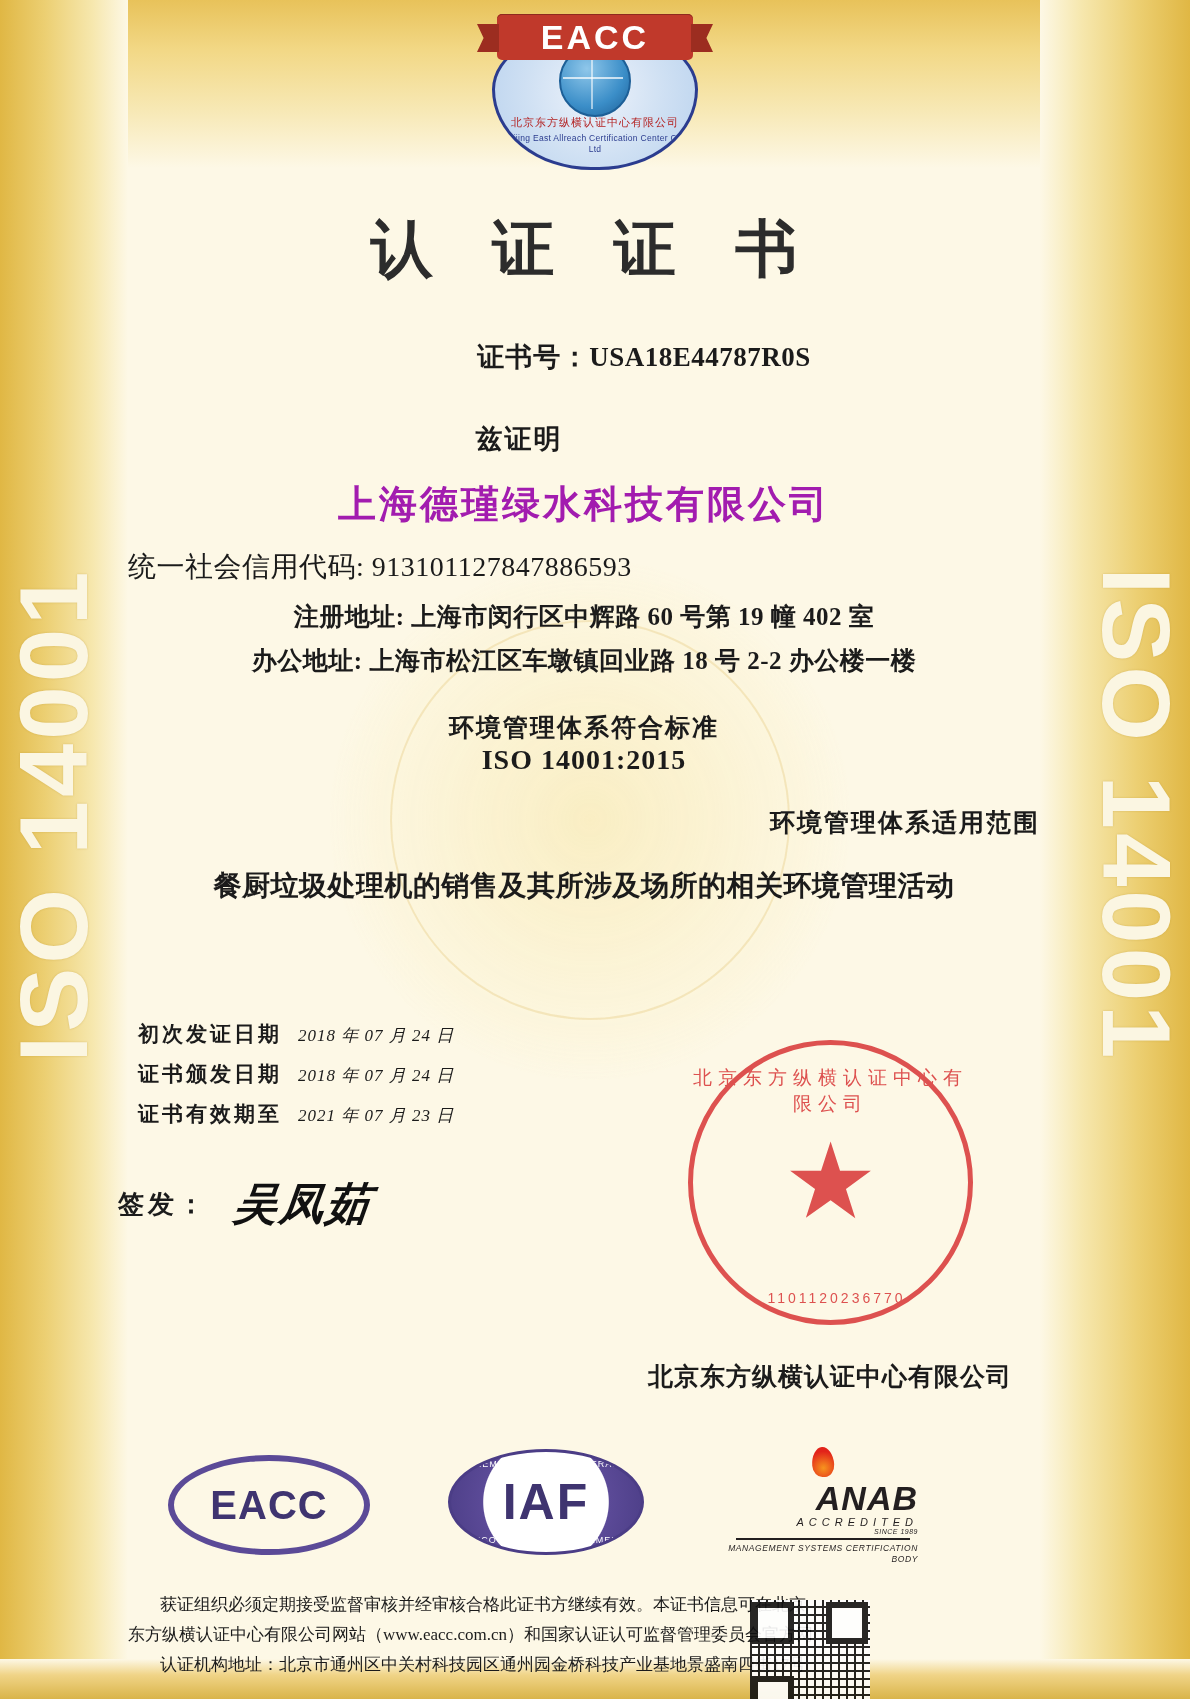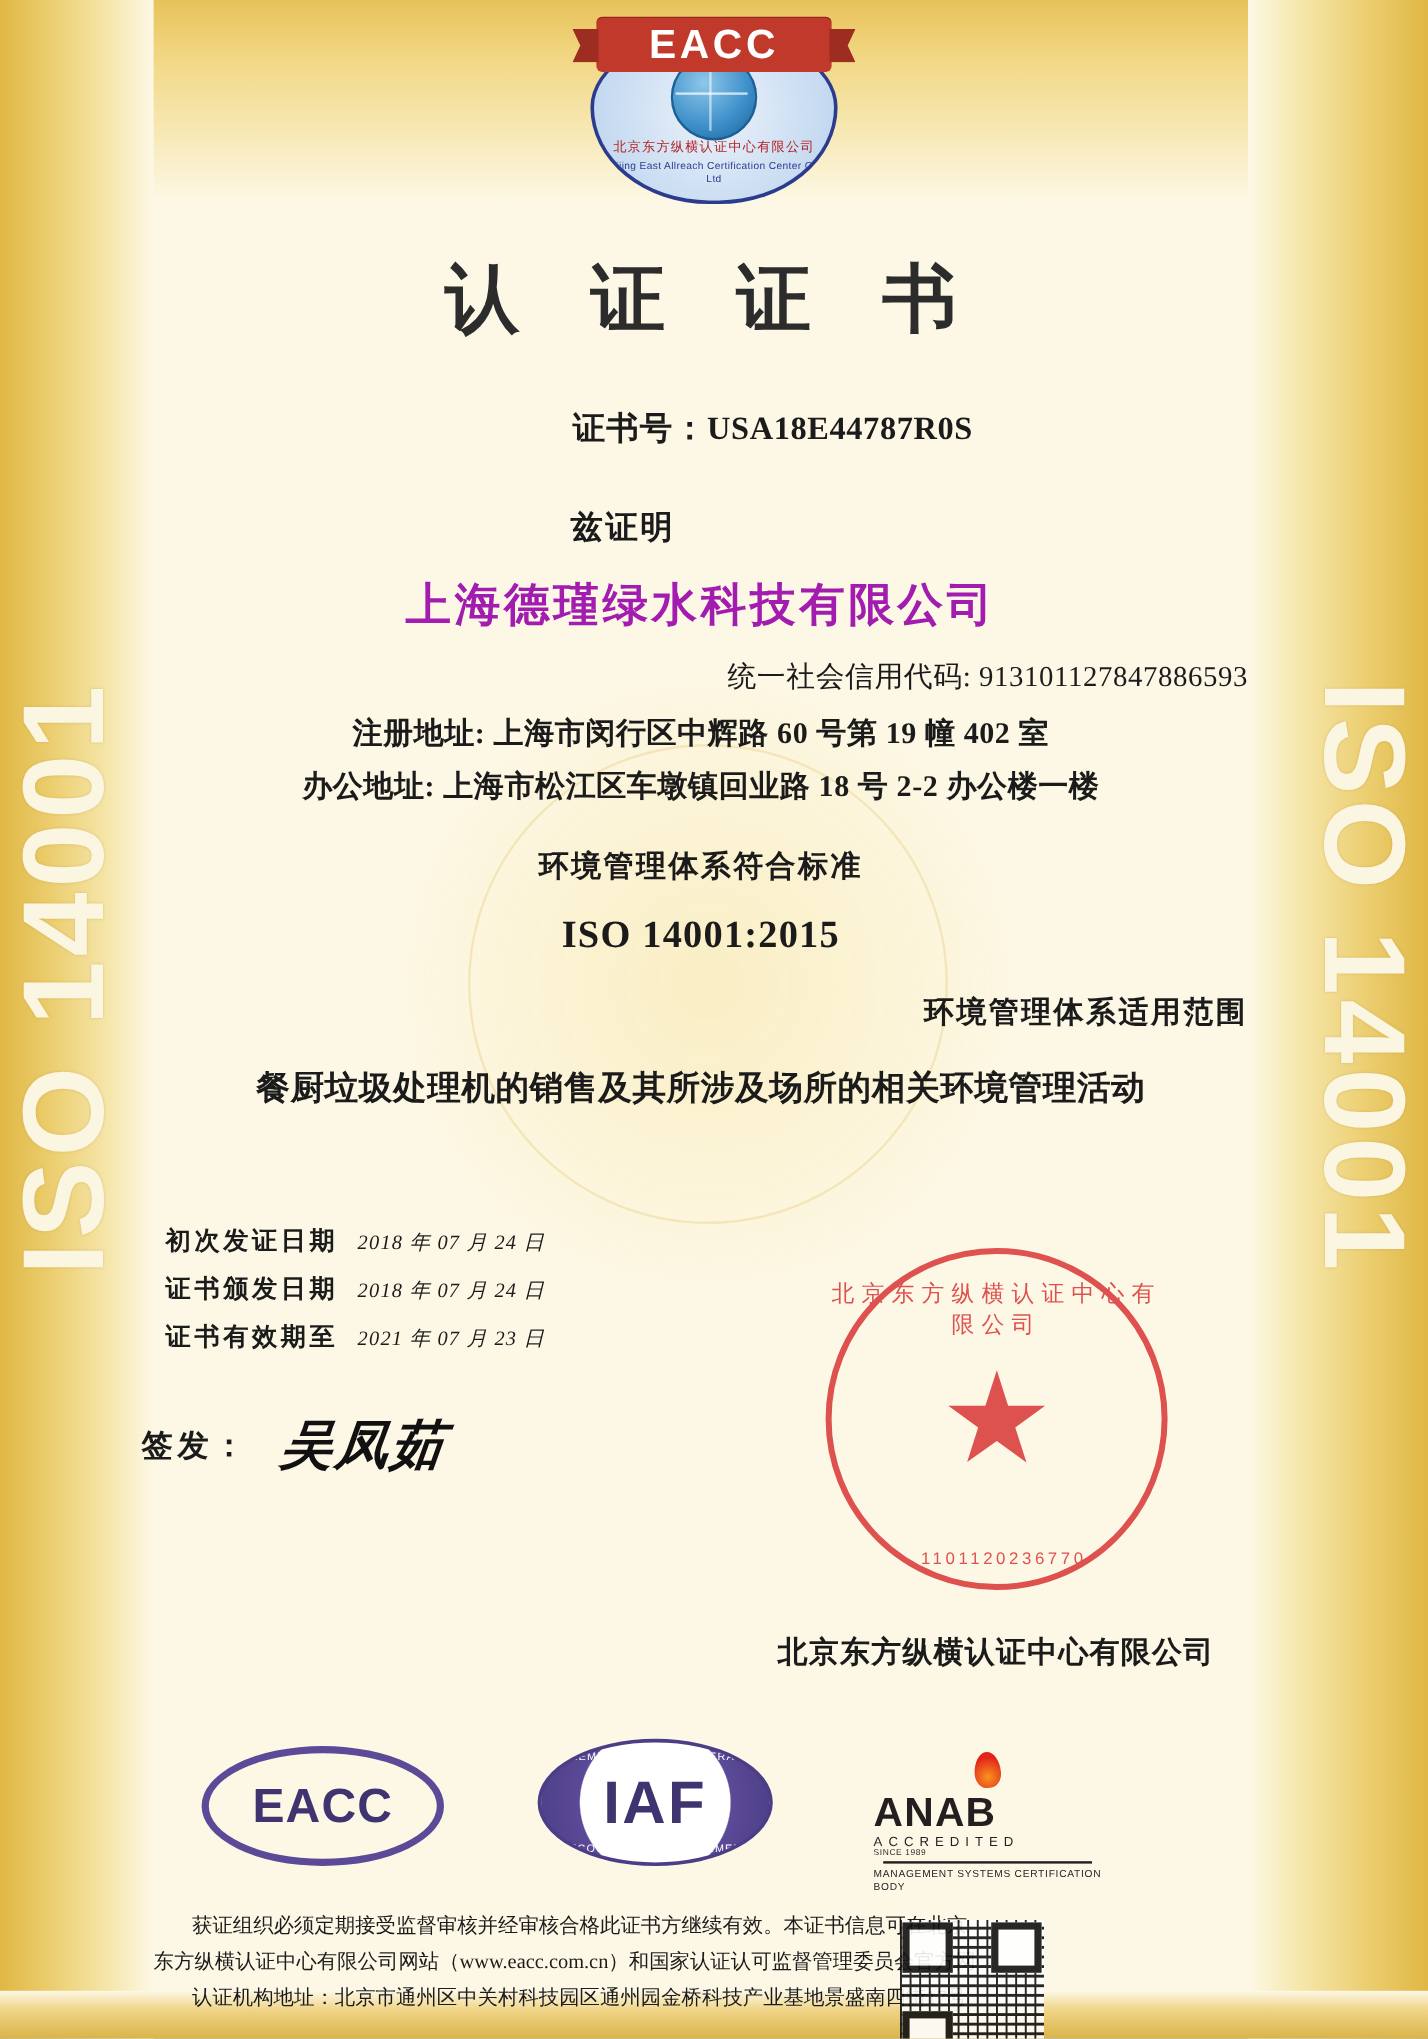--- a/index.html
+++ b/index.html
@@ -167,22 +167,22 @@
   .company {
     margin-top: 22px;
     text-align: center;
     font-size: 38px;
     font-weight: 700;
     letter-spacing: 3px;
     color: #a21caf;
   }
   .uscc {
     margin-top: 18px;
-    text-align: right;
-    font-size: 24px;
+    text-align: left;
+    font-size: 28px;
     letter-spacing: .5px;
   }
   .addr-block { margin-top: 14px; }
   .addr-line {
     text-align: center;
     font-size: 25px;
     font-weight: 700;
     letter-spacing: .5px;
     margin-top: 11px;
   }
@@ -190,23 +190,22 @@
   .addr-line .v { font-weight: 700; }
 
   .std-head {
     margin-top: 34px;
     text-align: center;
     font-size: 25px;
     font-weight: 700;
     letter-spacing: 2px;
   }
   .std-name {
-    margin-top: 22px;
-    text-align: center;
-    font-size: 32px;
+    text-align: center;
+    font-size: 28px;
     font-weight: 700;
     letter-spacing: 1px;
   }
   .scope-head {
     margin-top: 30px;
     text-align: right;
     font-size: 25px;
     font-weight: 700;
     letter-spacing: 2px;
   }
@@ -309,21 +308,21 @@
     font-weight: 700; font-size: 50px; color: #3f3470; letter-spacing: 2px;
   }
   .mark-iaf .iaf-top, .mark-iaf .iaf-bottom {
     position: absolute; left: 0; right: 0; text-align: center;
     font-family: "Liberation Sans", sans-serif;
     font-size: 9px; color: #ffffff; letter-spacing: 1px;
   }
   .mark-iaf .iaf-top { top: 7px; }
   .mark-iaf .iaf-bottom { bottom: 7px; }
   .mark-anab {
-    position: absolute; left: 580px; top: 15px; width: 190px; text-align: left;
+    position: absolute; left: 580px; top: 2px; width: 190px; text-align: right; font-style: italic;
   }
   .anab-flame {
     width: 22px; height: 30px; margin: 0 auto 2px auto;
     background: radial-gradient(circle at 50% 70%, #f7941e 0%, #e2231a 70%);
     border-radius: 50% 50% 45% 45% / 60% 60% 40% 40%;
     transform: rotate(-4deg);
   }
   .anab-word {
     font-family: "Liberation Sans", sans-serif;
     font-weight: 700; font-size: 34px; letter-spacing: 1px; color: #231f20;

